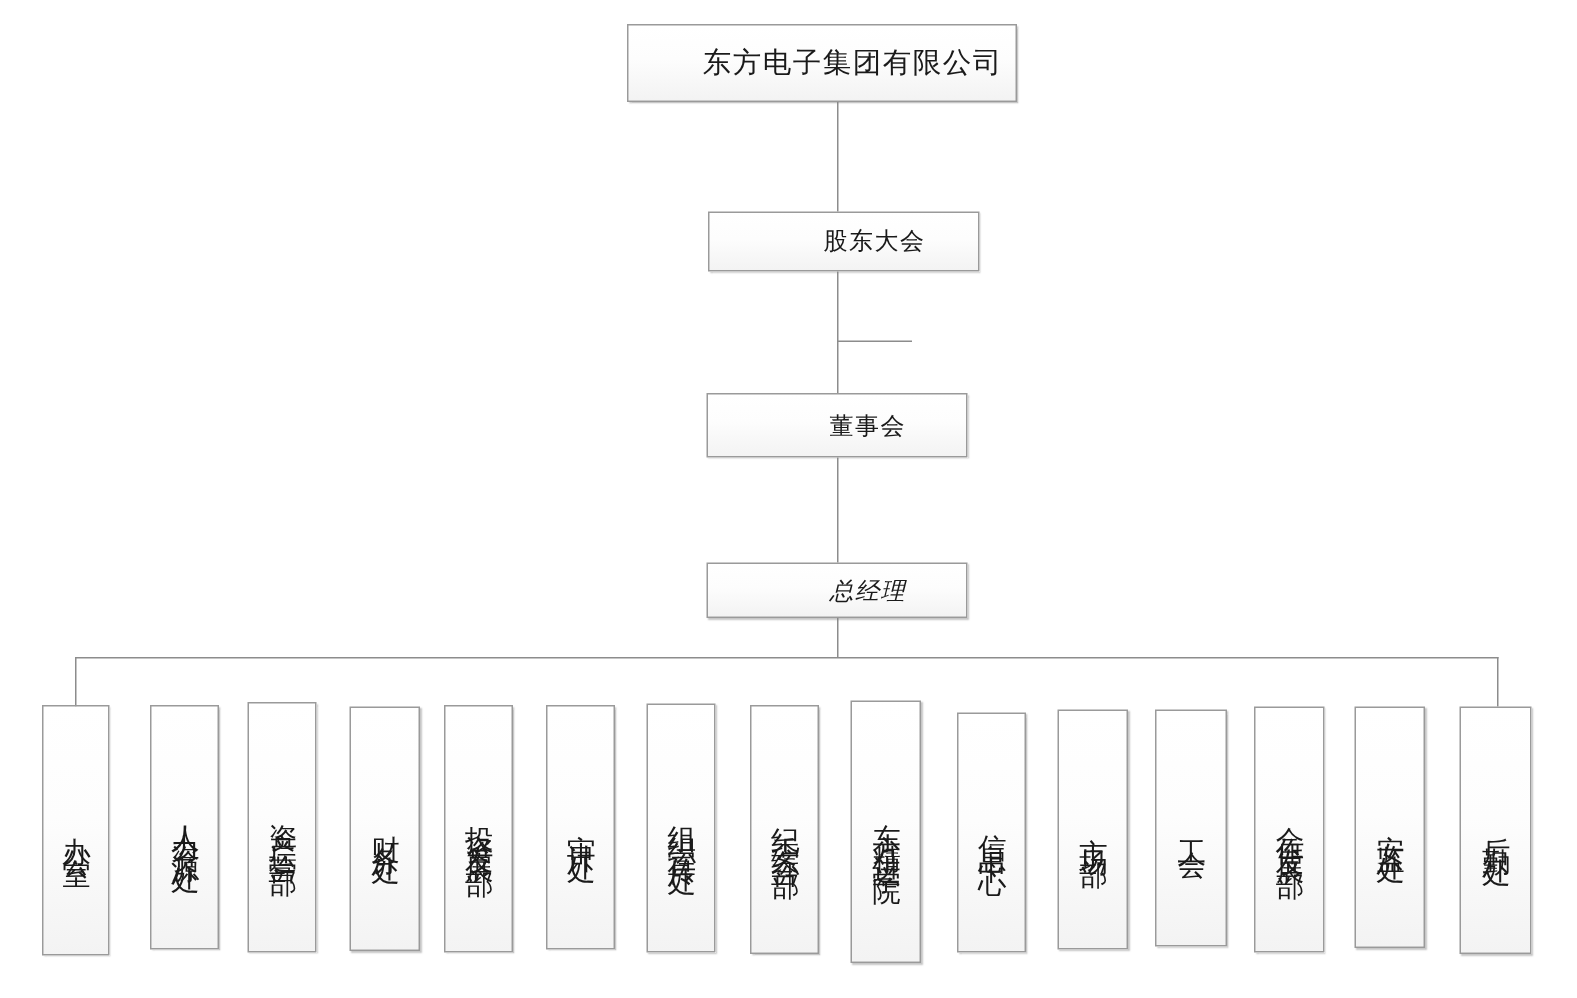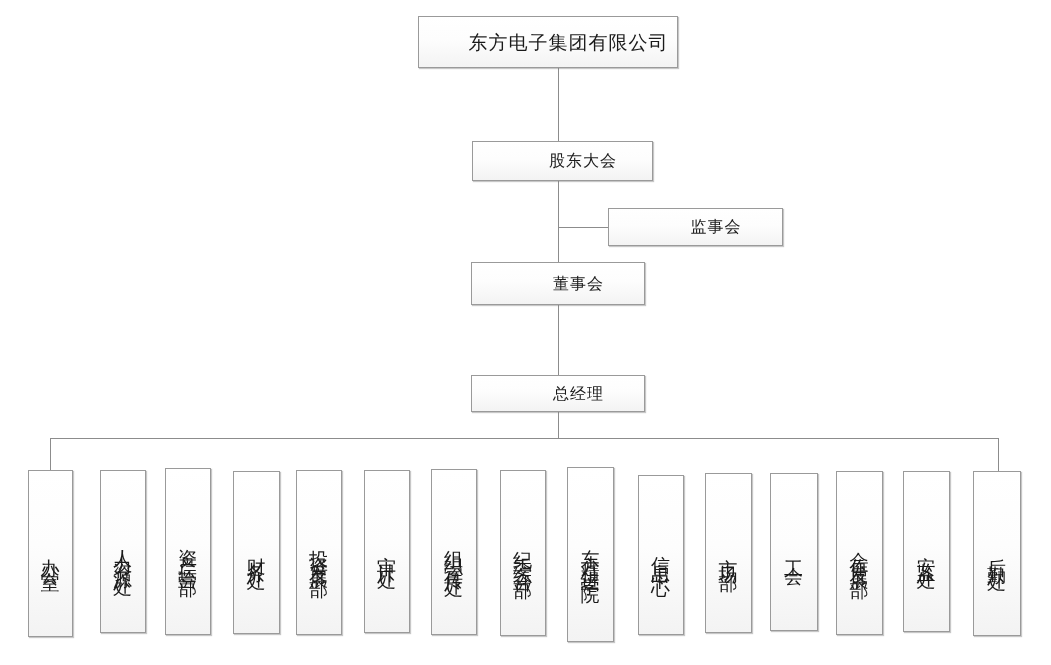--- a/index.html
+++ b/index.html
@@ -86,29 +86,26 @@
   <div class="conn v" style="left:998px; top:438px; height:33px;"></div>
 
   <div class="node h-node" style="left:418px; top:16px; width:260px; height:52px;">
     <span class="node-label">东方电子集团有限公司</span>
   </div>
 
   <div class="node h-node small" style="left:472px; top:141px; width:181px; height:40px;">
     <span class="node-label">股东大会</span>
   </div>
 
-  <div class="node h-node small" style="left:608px; top:208px; width:175px; height:38px;">
-    <span class="node-label">监事会</span>
-  </div>
 
   <div class="node h-node small" style="left:471px; top:262px; width:174px; height:43px;text-align:center;">
     <span class="node-label">董事会</span>
   </div>
 
-  <div class="node h-node small" style="left:471px; top:375px; width:174px; height:37px;">
+  <div class="node h-node small" style="left:471px; top:375px; width:174px; height:37px;font-style:italic;">
     <span class="node-label">总经理</span>
   </div>
 
   <div class="node v-node" style="left:28px; top:470px; width:45px; height:167px;">
     <span class="node-label">办公室</span>
   </div>
 
   <div class="node v-node" style="left:100px; top:470px; width:46px; height:163px;">
     <span class="node-label">人力资源处</span>
   </div>

